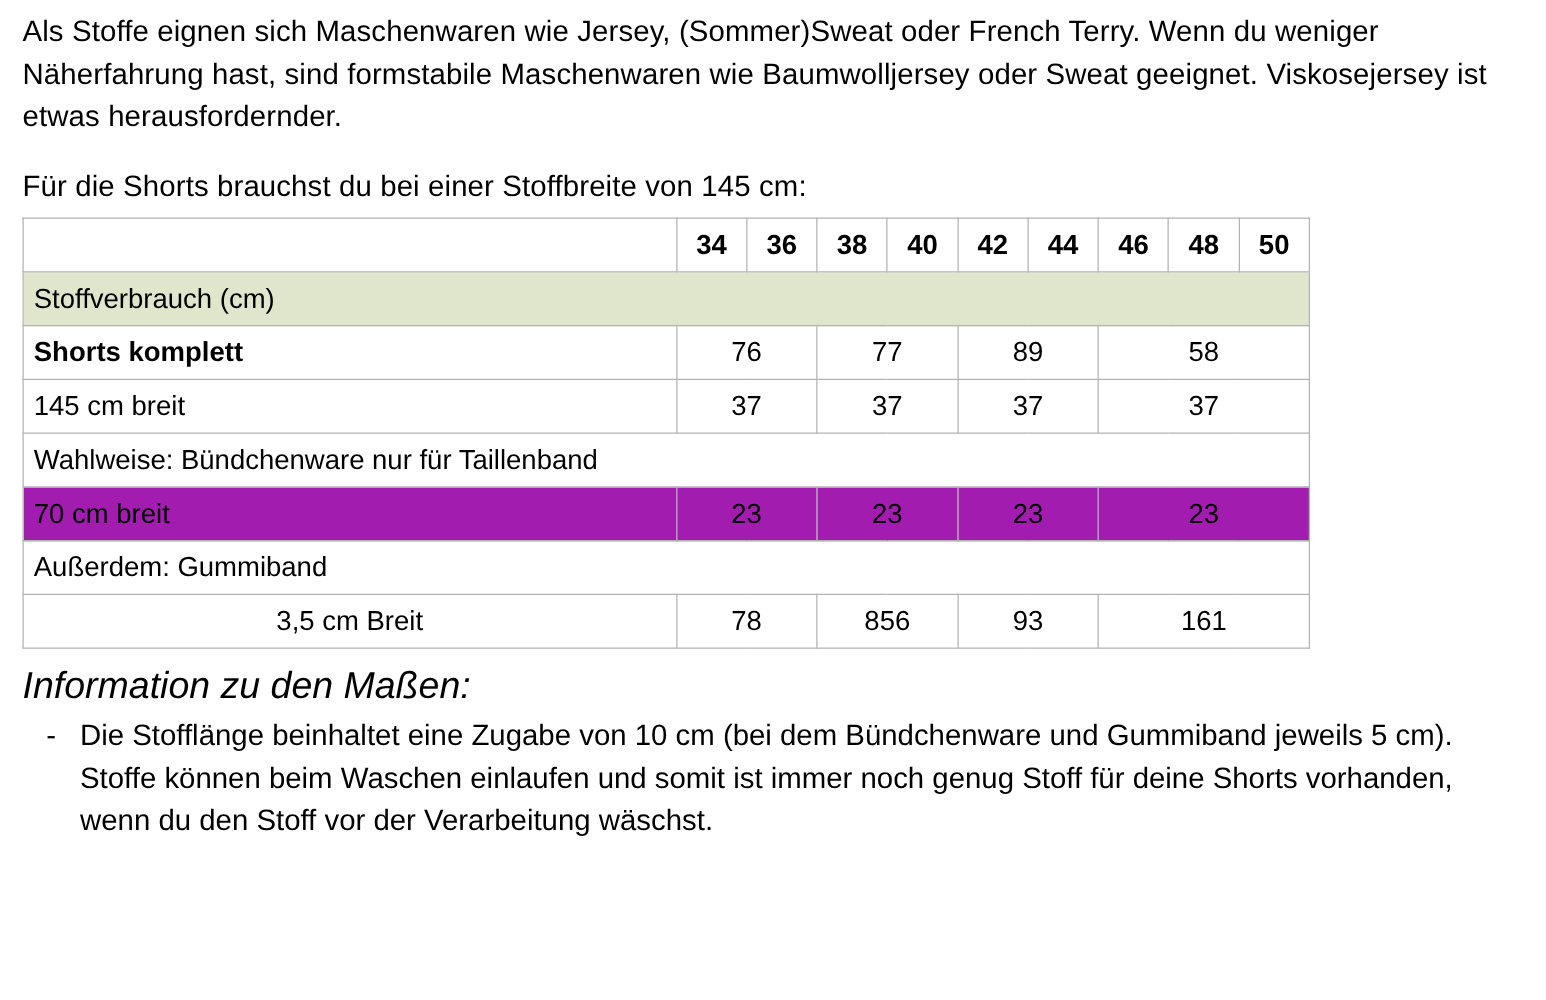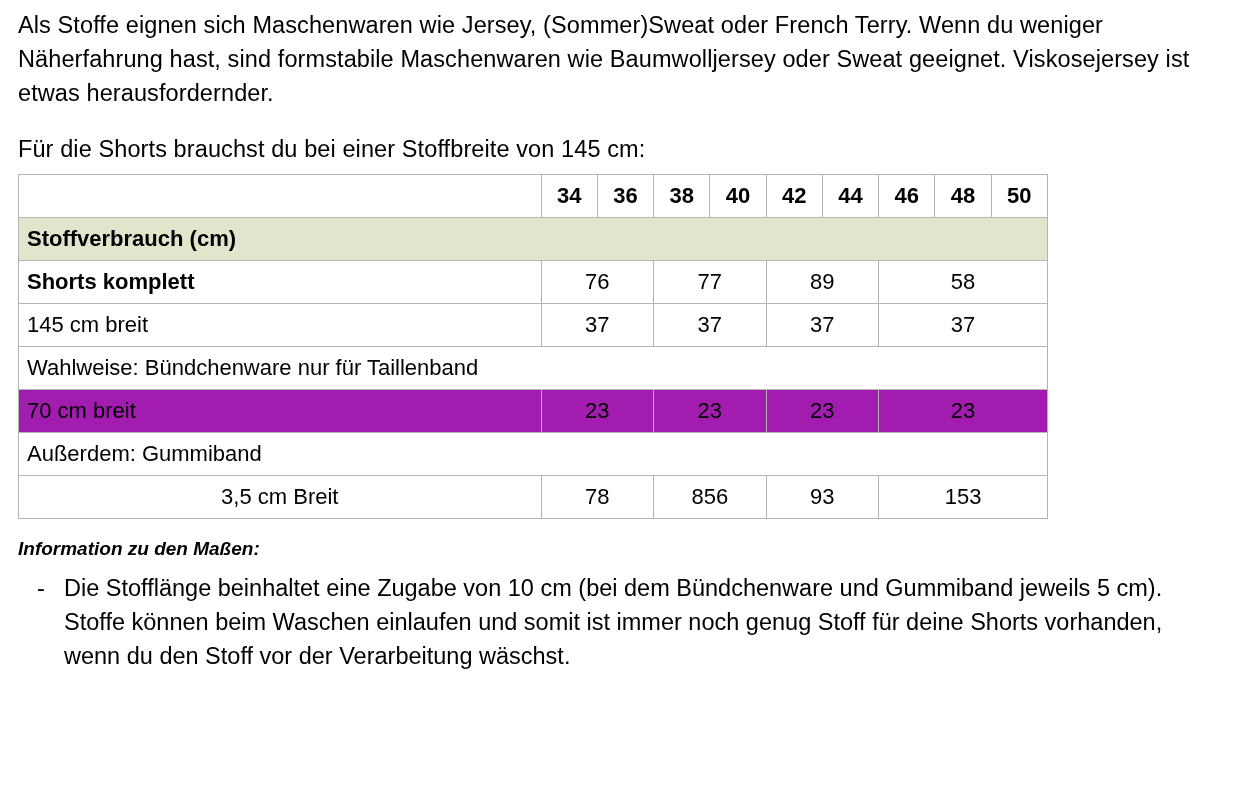--- a/index.html
+++ b/index.html
@@ -44,36 +44,35 @@
   .c-size  { width: 56px; text-align: center; }
 
   .hdr-size {
     font-weight: bold;
     text-align: center;
     background: #ffffff;
     font-size: 22px;
   }
   .row-green td {
     background: #dfe6cb;
-    font-weight: bold;
+    font-weight: normal;
   }
   .row-grey td {
     background: #a21caf;
   }
   .bold { font-weight: bold; }
   .ctr { text-align: center; margin-top: 24px; }
   .right { text-align: left; }
   .left { text-align: center; }
 
   .info-title {
     font-style: italic;
-    font-size: 19px;
+    font-size: 30px;
     margin: 14px 0 0 0;
     line-height: 32px;
-    font-weight: bold;
   }
   .bullet {
     display: flex;
     margin-top: 6px;
   }
   .bullet .dash {
     width: 46px;
     flex: 0 0 46px;
     text-align: center;
     font-size: 23.5px;
@@ -158,21 +157,21 @@
 
       <tr>
         <td colspan="10">Außerdem: Gummiband</td>
       </tr>
 
       <tr>
         <td class="left">3,5 cm Breit</td>
         <td class="ctr" colspan="2">78</td>
         <td class="ctr" colspan="2">856</td>
         <td class="ctr" colspan="2">93</td>
-        <td class="ctr" colspan="3">153</td>
+        <td class="ctr" colspan="3">161</td>
       </tr>
     </tbody>
   </table>
 
   <p class="info-title">Information zu den Maßen:</p>
 
   <div class="bullet">
     <div class="dash">-</div>
     <div class="btext">Die Stofflänge beinhaltet eine Zugabe von 10 cm (bei dem Bündchenware und Gummiband jeweils 5 cm). Stoffe können beim Waschen einlaufen und somit ist immer noch genug Stoff für deine Shorts vorhanden, wenn du den Stoff vor der Verarbeitung wäschst.</div>
   </div>

